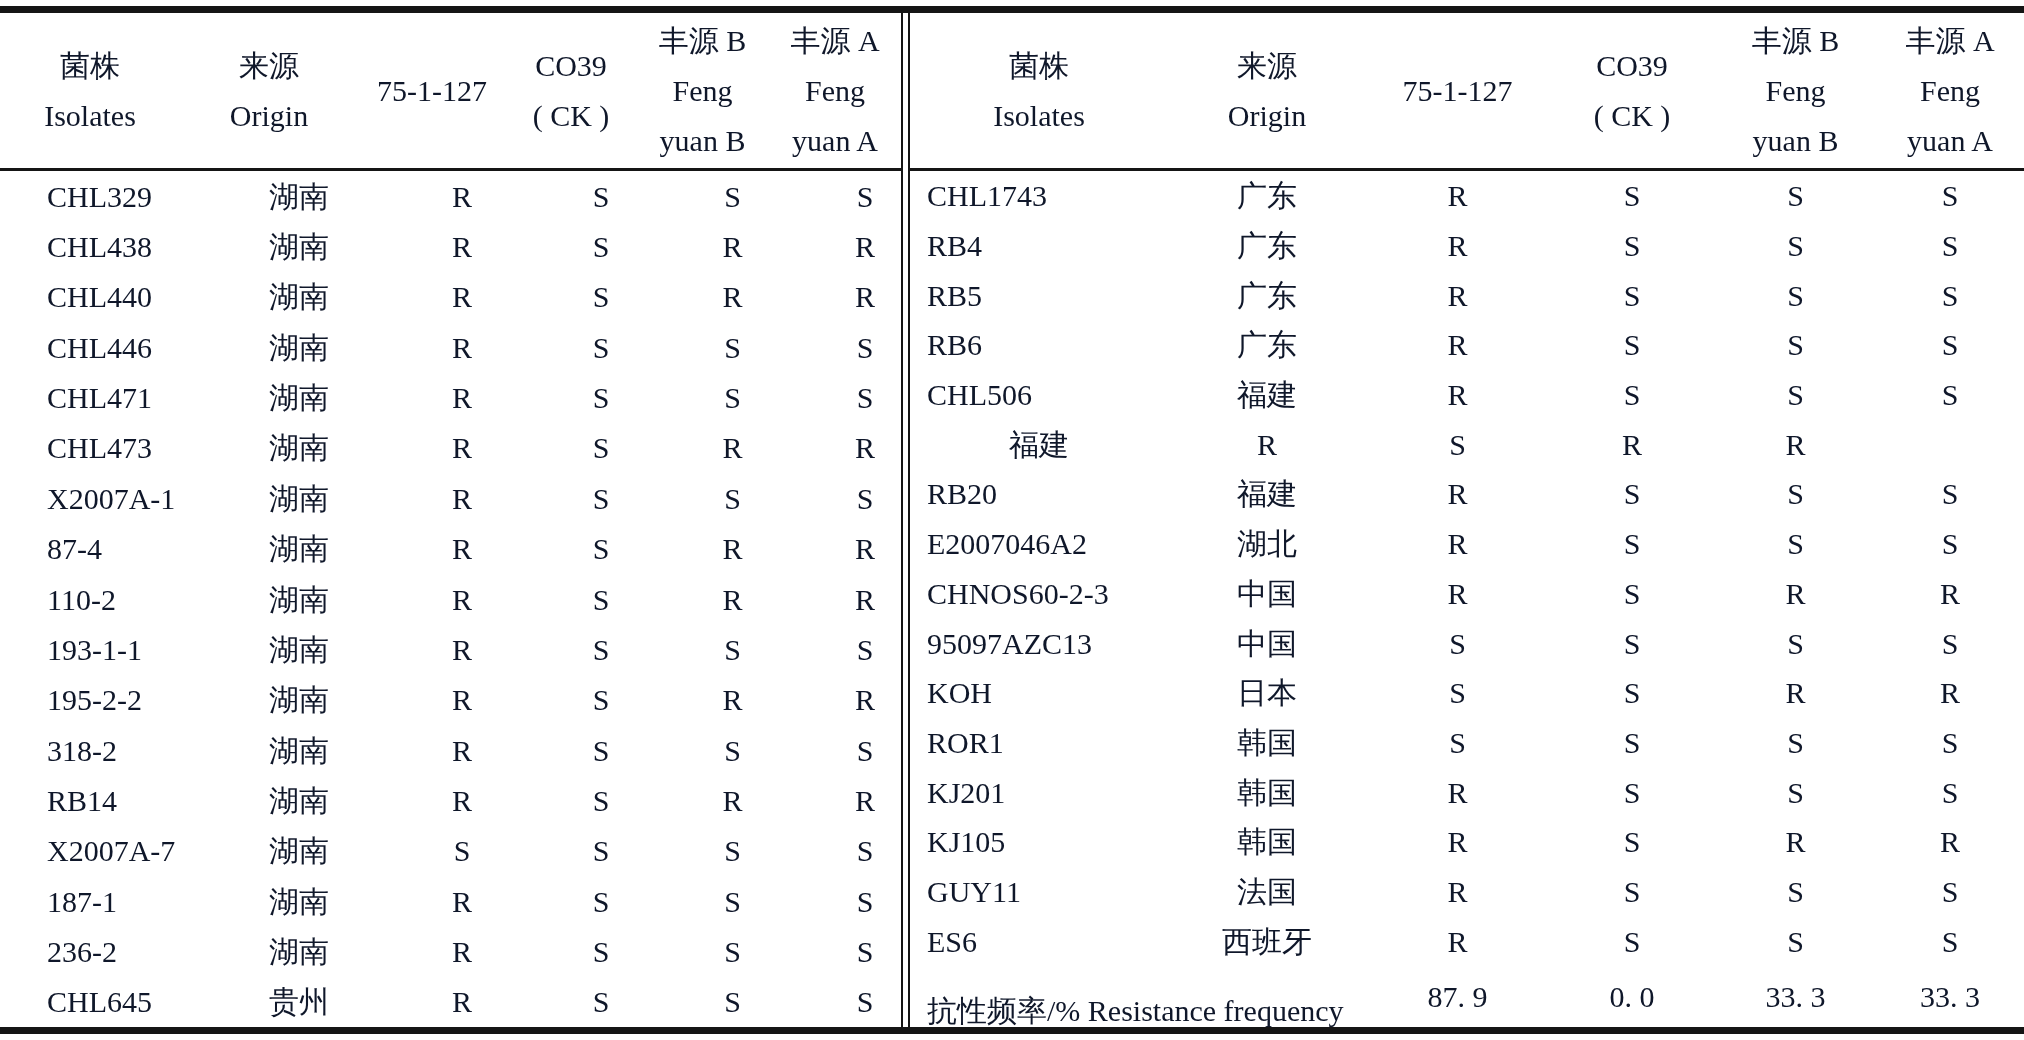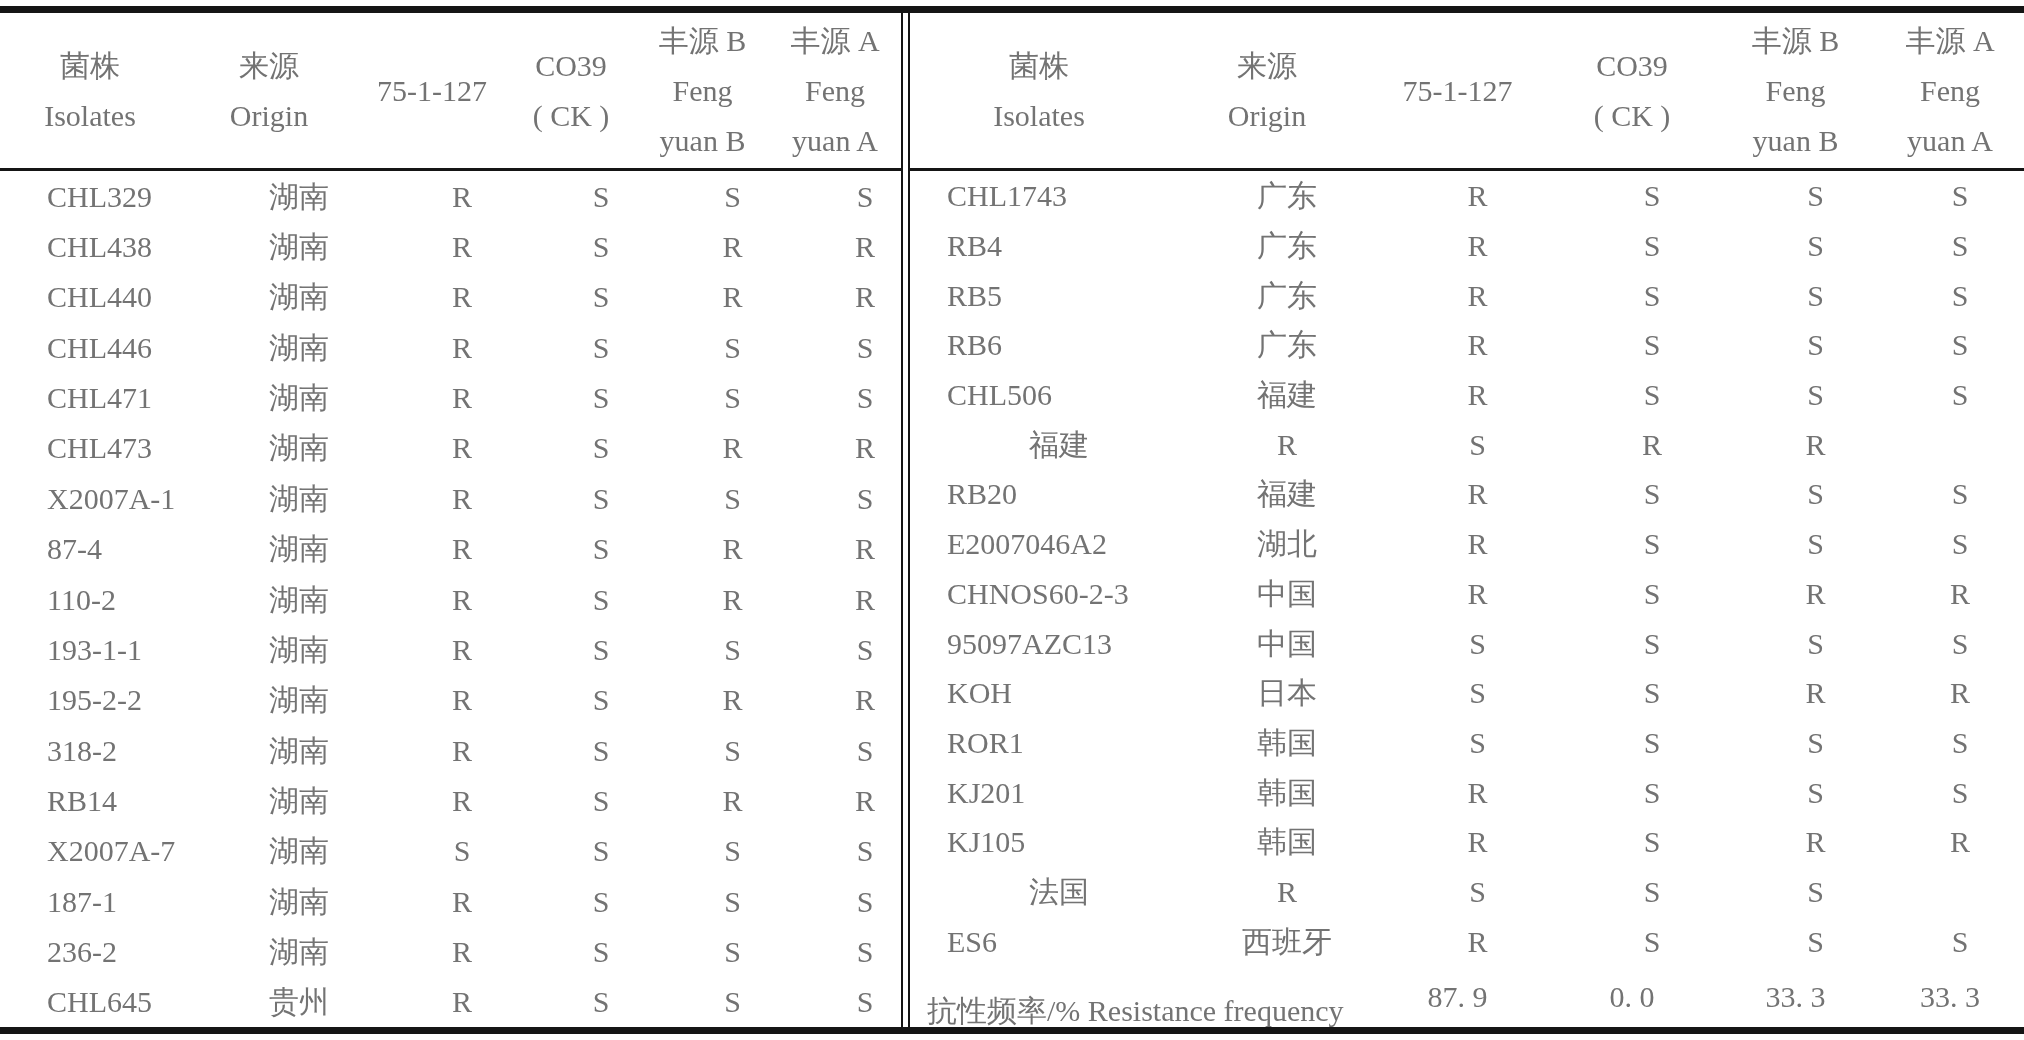--- a/index.html
+++ b/index.html
@@ -8,21 +8,21 @@
     background: #ffffff;
     width: 2024px;
     height: 1040px;
     overflow: hidden;
   }
   .page {
     position: relative;
     width: 2024px;
     height: 1040px;
     font-family: "Liberation Serif", "DejaVu Serif", serif;
-    color: #737373;
+    color: #0f172a;
     background: #ffffff;
   }
   .table {
     position: absolute;
     top: 6px;
     left: 0;
     right: 0;
     bottom: 6px;
     border-top: 7px solid #151515;
     border-bottom: 7px solid #151515;
@@ -53,21 +53,21 @@
   .hcell {
     text-align: center;
     font-size: 30px;
     line-height: 50px;
   }
   .rows {
     display: flex;
     flex-direction: column;
   }
   .half.left  .rows { flex: 17; padding-left: 30px; }
-  .half.right .rows { flex: 16; margin-left: 20px; }
+  .half.right .rows { flex: 16; }
   .drow {
     flex: 1;
     display: grid;
     grid-template-columns: var(--c1) var(--c2) var(--c3) var(--c4) var(--c5) var(--c6);
     align-items: center;
   }
   .drow.summary { flex: 1; }
   .cell {
     font-size: 30px;
     line-height: 1.1;
@@ -397,20 +397,21 @@
           </div>
           <div class="drow">
             <div class="cell c-isolate">KJ105</div>
             <div class="cell c-center">韩国</div>
             <div class="cell c-center">R</div>
             <div class="cell c-center">S</div>
             <div class="cell c-center">R</div>
             <div class="cell c-center">R</div>
           </div>
           <div class="drow">
+            <div class="cell c-isolate">GUY11</div>
             <div class="cell c-center">法国</div>
             <div class="cell c-center">R</div>
             <div class="cell c-center">S</div>
             <div class="cell c-center">S</div>
             <div class="cell c-center">S</div>
           </div>
           <div class="drow">
             <div class="cell c-isolate">ES6</div>
             <div class="cell c-center">西班牙</div>
             <div class="cell c-center">R</div>

